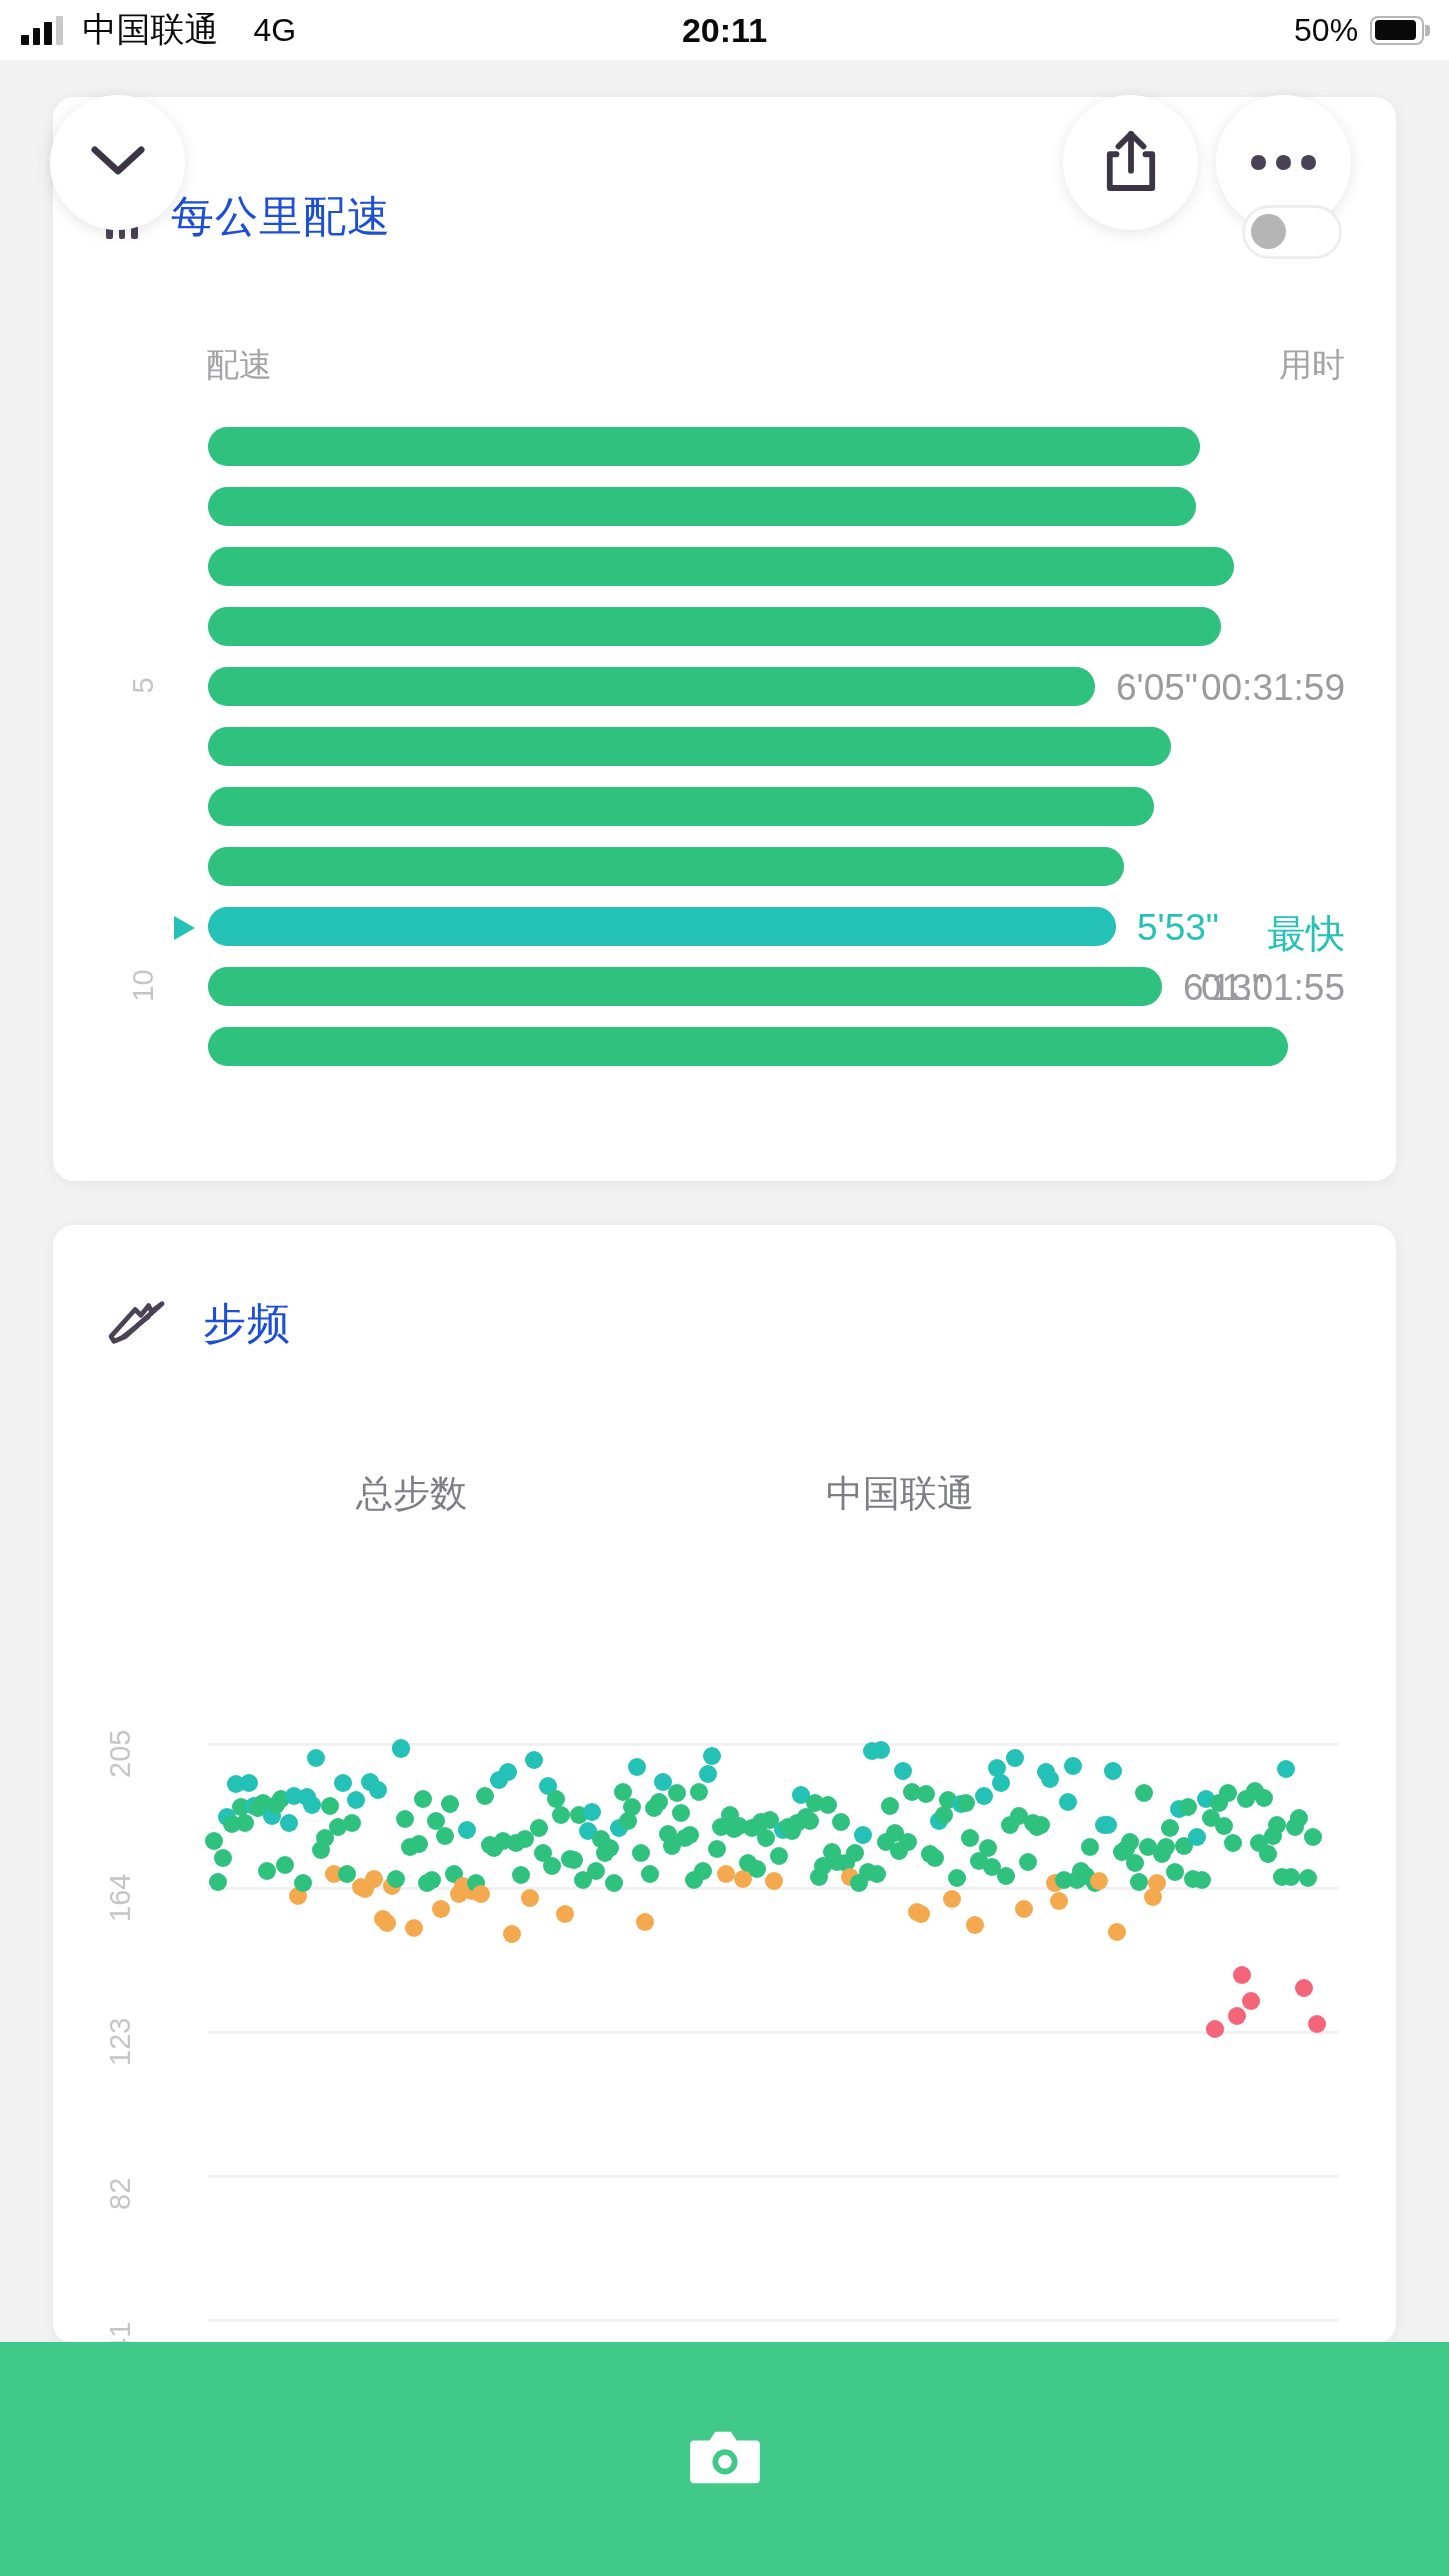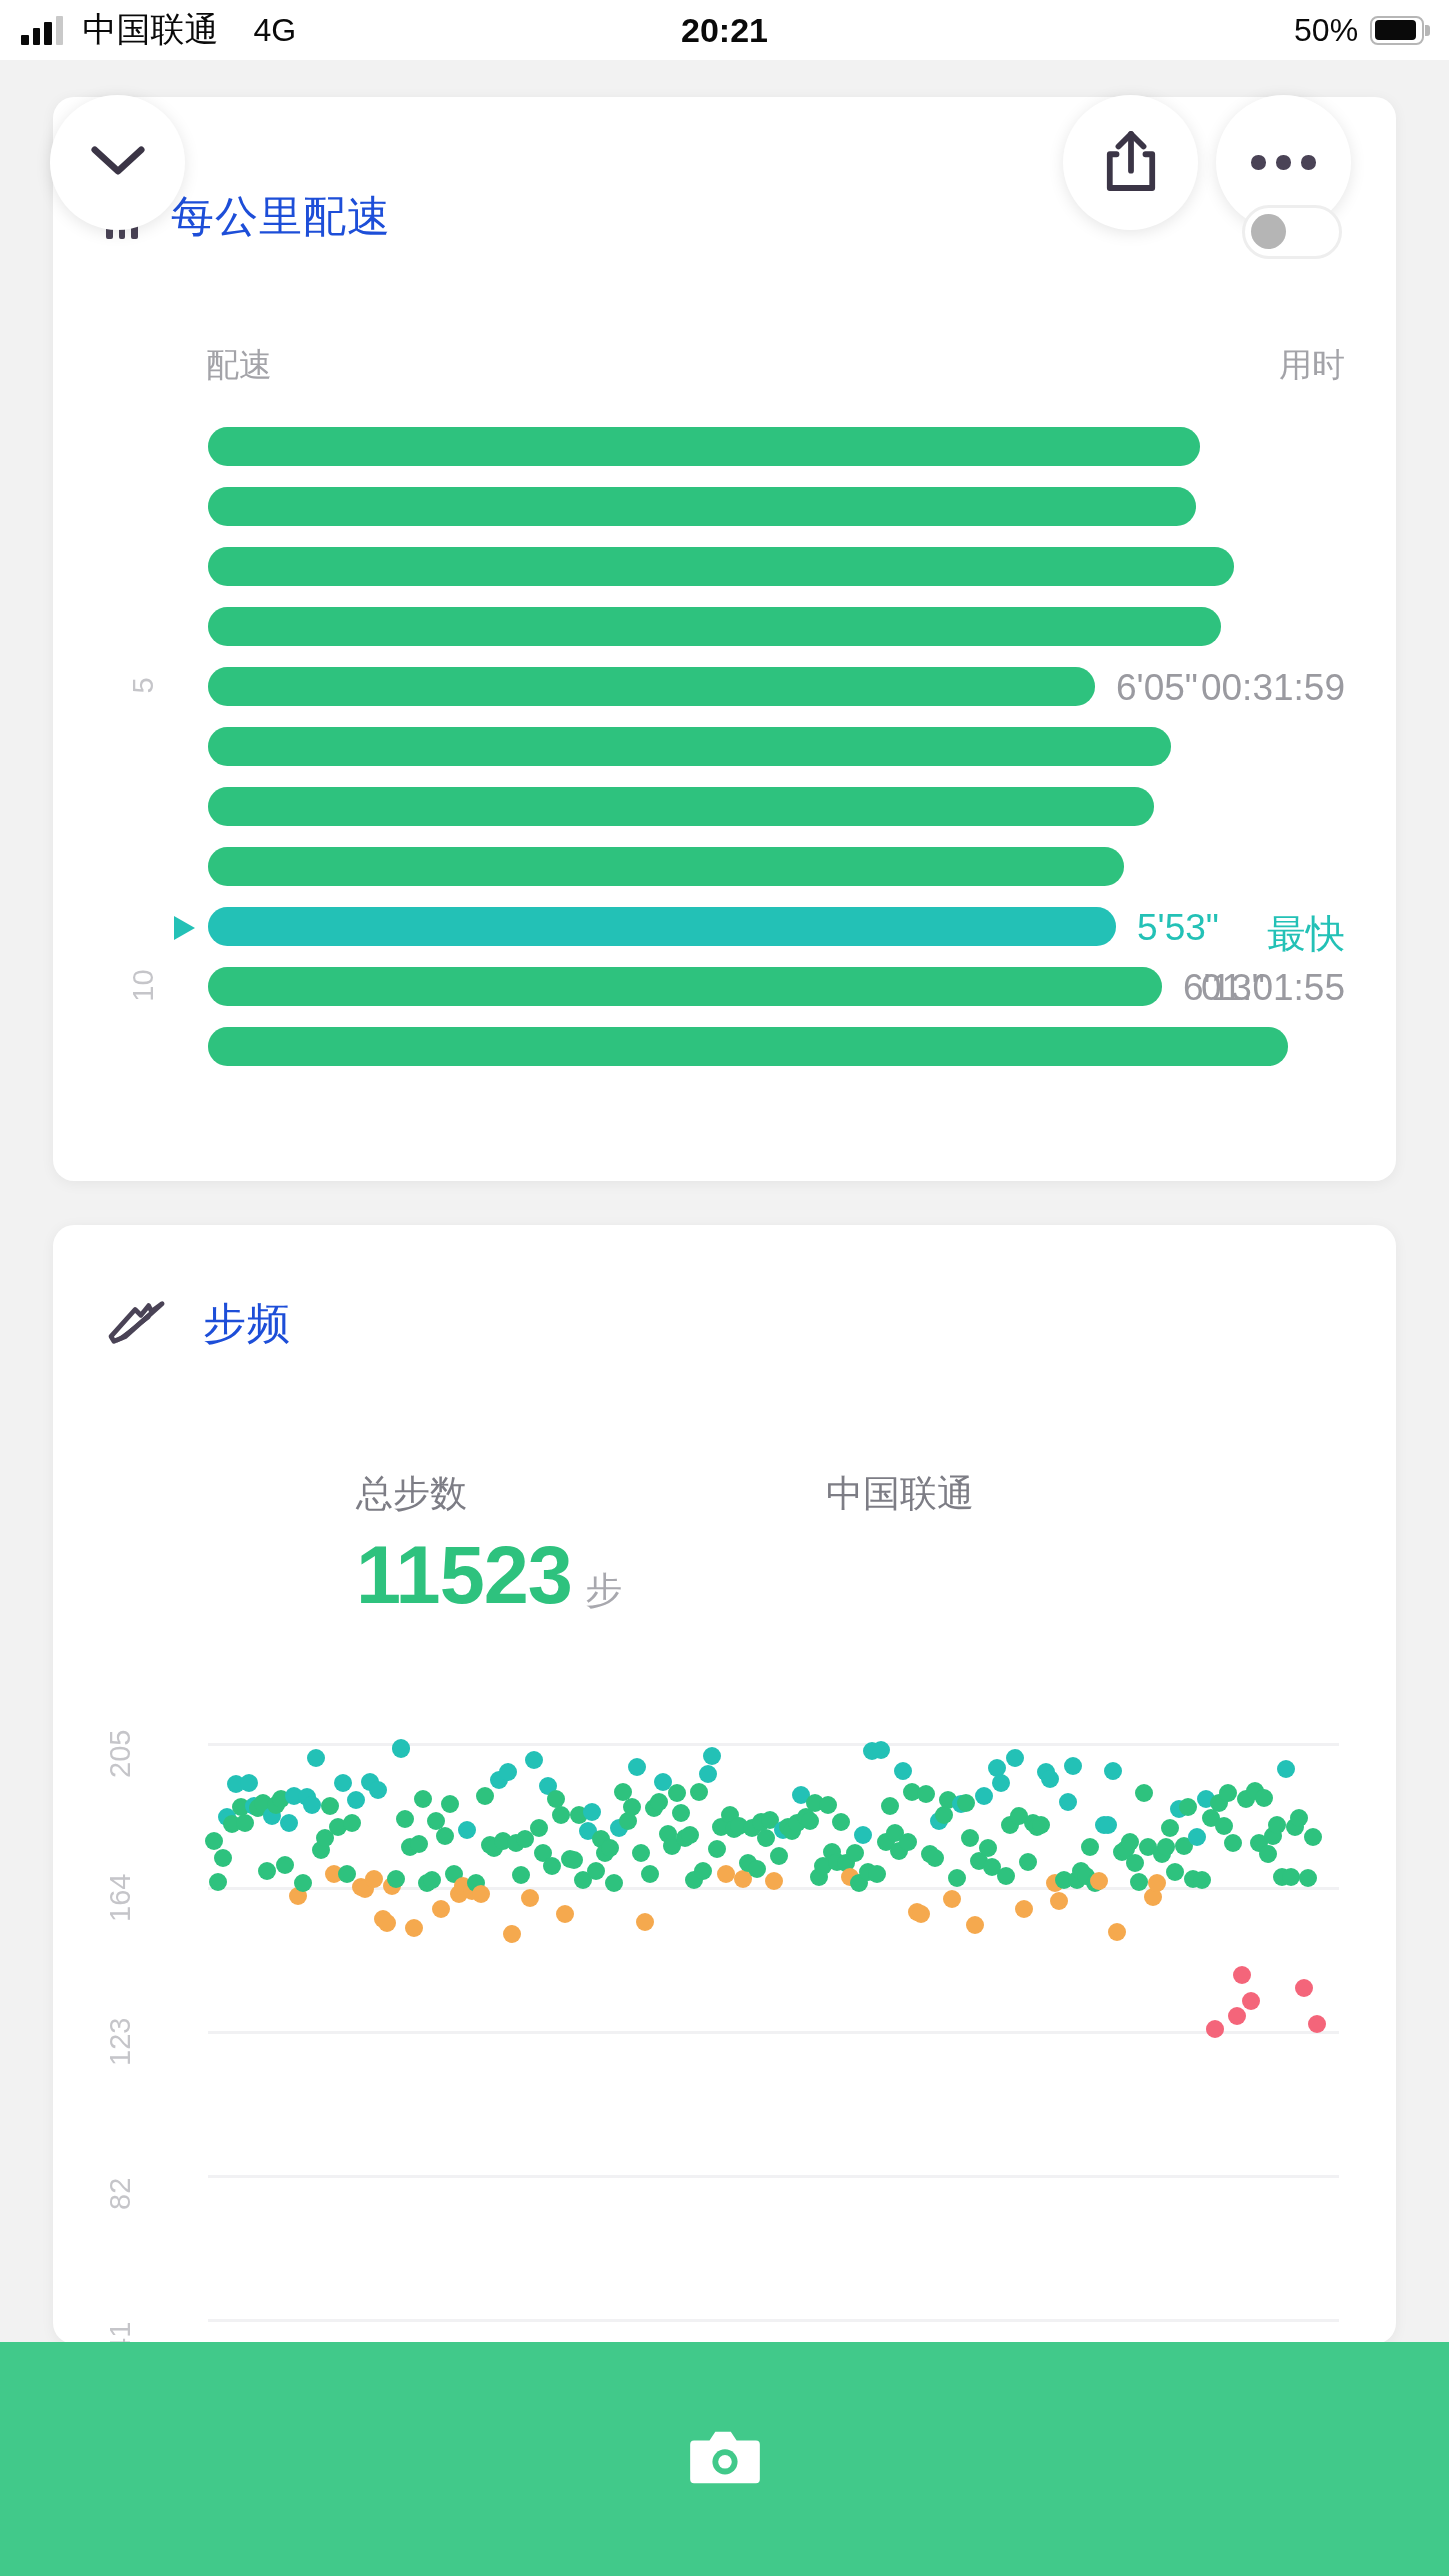--- a/index.html
+++ b/index.html
@@ -183,21 +183,21 @@
     <div class="sb-left">
       <span class="signal">
         <i></i>
           <i></i>
           <i></i>
           <i></i>
       </span>
       <span class="sb-carrier">中国联通</span>
       <span class="sb-net">4G</span>
     </div>
-    <div class="sb-time">20:21</div>
+    <div class="sb-time">20:11</div>
     <div class="sb-right">
       <span class="sb-batt-pct">50%</span>
       <span class="batt">
         <span class="batt-shell"></span>
           <span class="batt-fill"></span>
           <span class="batt-tip"></span>
       </span>
     </div>
   </div>
 
@@ -291,24 +291,20 @@
         <path d="M52 13 L16 44" fill="none" stroke="#4a4356" stroke-width="4" stroke-linecap="round"></path>
         <path d="M44 22 L12 46" fill="none" stroke="#4a4356" stroke-width="4" stroke-linecap="round"></path>
       </svg>
     </span>
     <span class="sec-title">步频</span>
   </div>
 
   <div class="stats">
       <div class="stat" id="stat-0">
         <div class="stat-label">总步数</div>
-        <div class="stat-row">
-          <span class="stat-value">11523</span>
-          <span class="stat-unit">步</span>
-        </div>
       </div>
       <div class="stat" id="stat-1">
         <div class="stat-label">中国联通</div>
       </div>
     </div>
   <div id="scatter">
       <div class="gridline" style="top: 23px;"></div>
       <div class="ytick" style="top: 58px;">205</div>
       <div class="gridline" style="top: 167px;"></div>
       <div class="ytick" style="top: 202px;">164</div>

